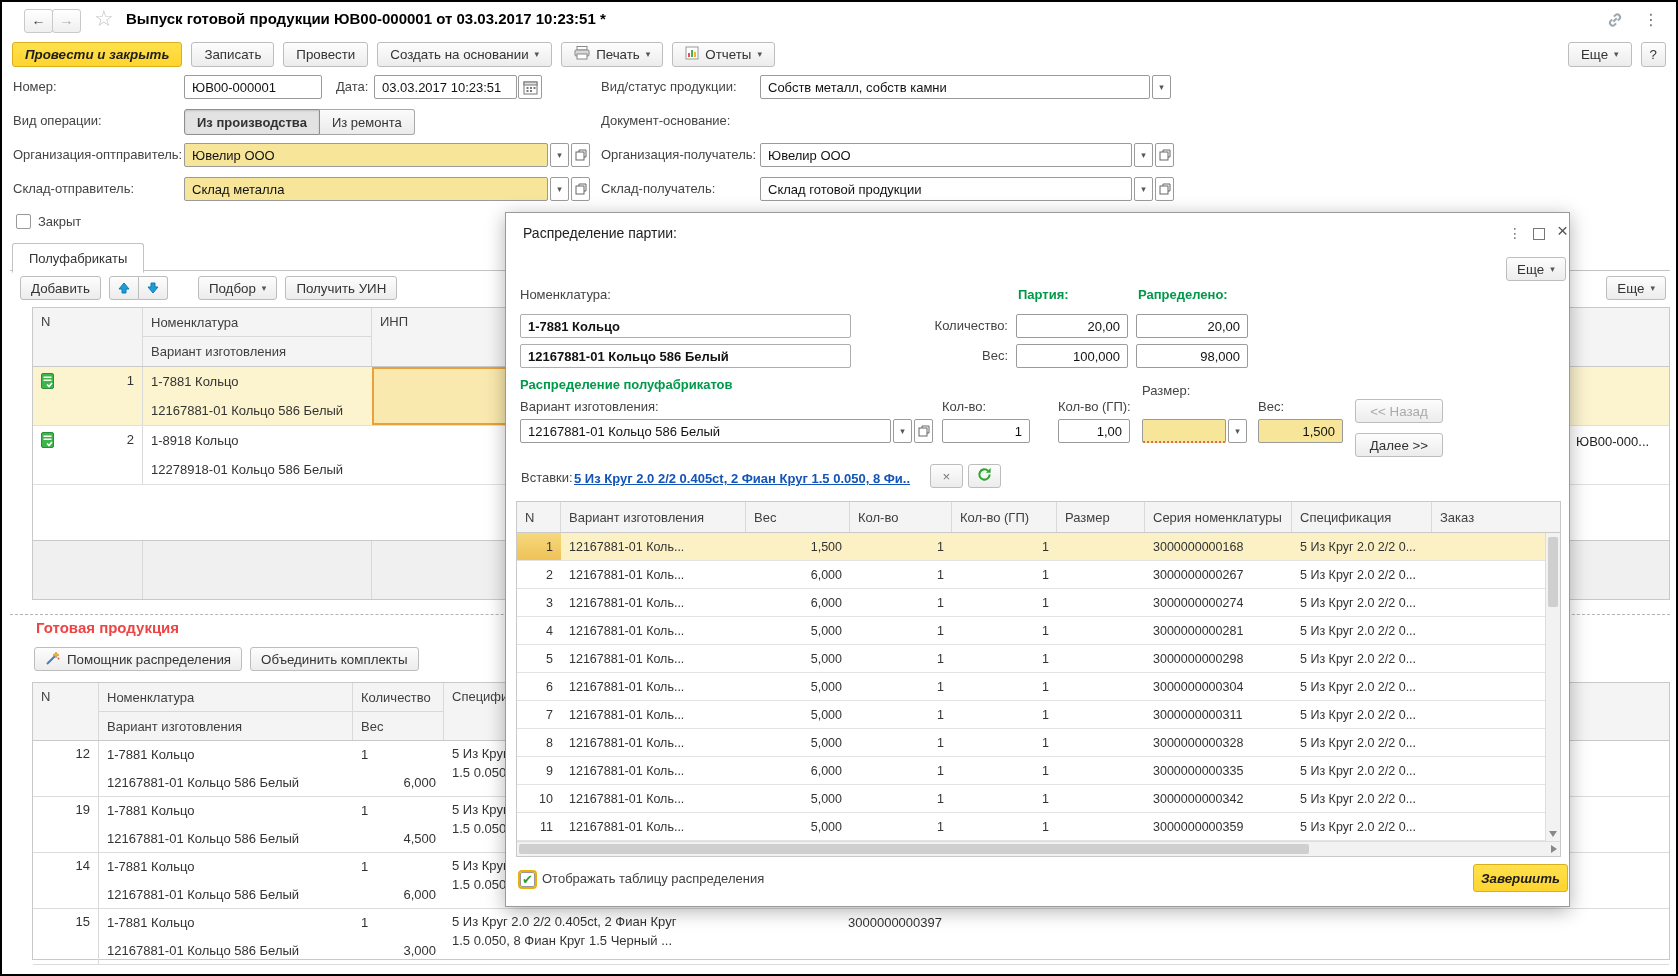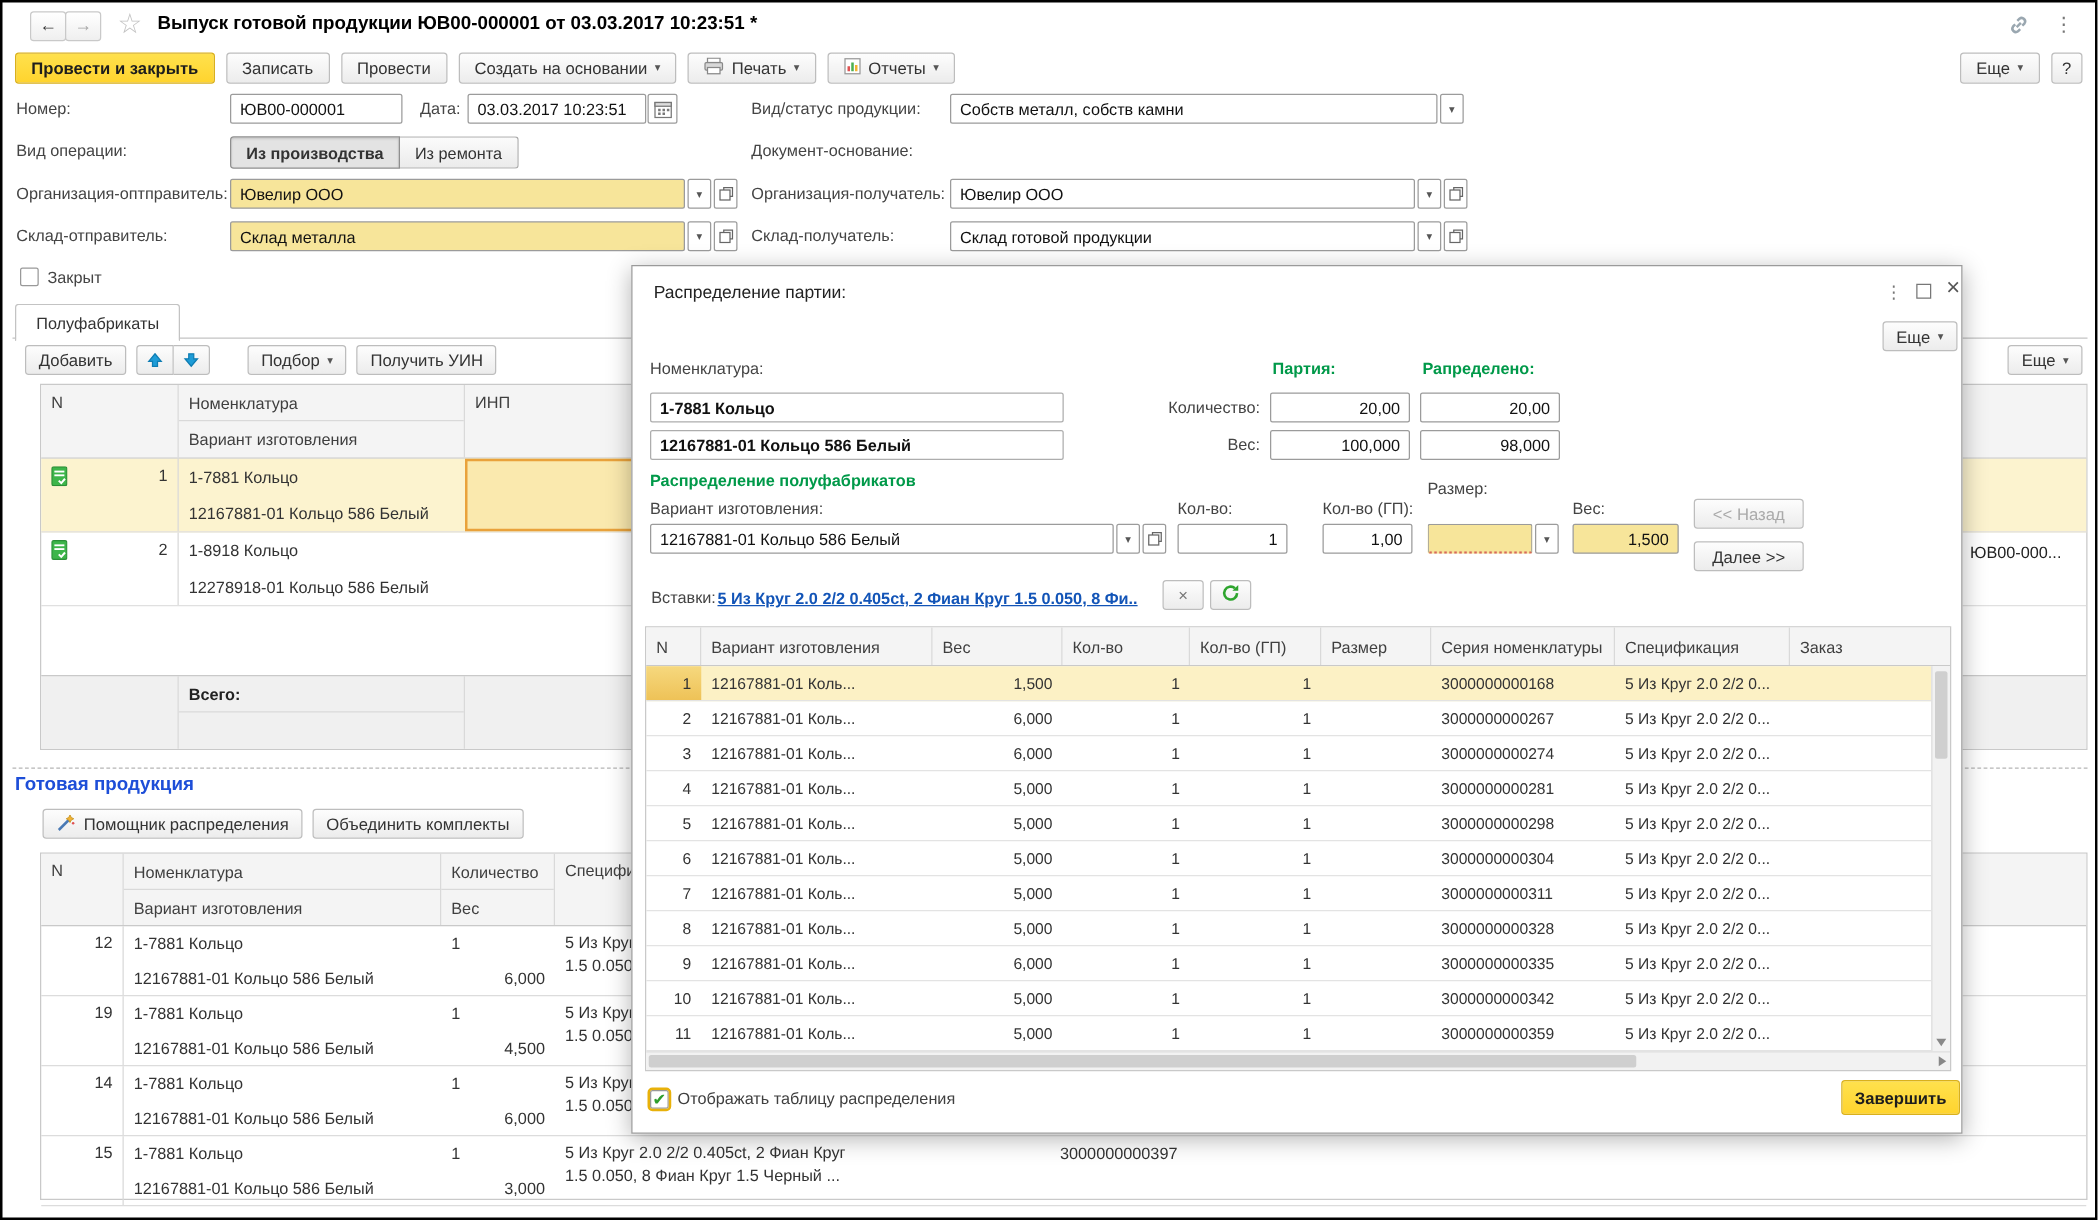--- a/index.html
+++ b/index.html
@@ -3,21 +3,21 @@
 <meta charset="utf-8">
 <style>
   html,body{margin:0;padding:0;background:#888;}
   .screen{position:relative;width:1674px;height:972px;border:2px solid #000;background:#fff;
     font-family:"Liberation Sans","DejaVu Sans",sans-serif;font-size:13px;color:#333;overflow:hidden;}
   .abs{position:absolute;}
   .lbl{position:absolute;height:24px;line-height:24px;color:#444;white-space:nowrap;}
   .btn{height:25px;display:inline-flex;align-items:center;gap:6px;padding:0 12px;
     background:linear-gradient(#fdfdfd,#ececec);border:1px solid #bdbdbd;border-radius:3px;
     color:#333;white-space:nowrap;box-sizing:border-box;}
-  .btn.primary{background:linear-gradient(#ffe14d,#ffd42e);border-color:#d9b01c;font-weight:bold;color:#1d1d1d;}
+  .btn.primary{background:linear-gradient(#ffe14d,#ffd42e);border-color:#d9b01c;font-weight:bold;color:#1d1d1d;font-style:italic;}
   .btn.small{height:24px;padding:0 10px;}
   .btn:disabled{color:#aaa;}
   .caret{font-size:9px;color:#555;line-height:1;}
   .navbtn{position:absolute;top:7px;width:27px;height:22px;border:1px solid #c9c9c9;border-radius:3px;
     background:linear-gradient(#fff,#efefef);text-align:center;line-height:20px;color:#3a3a3a;font-size:14px;}
   .field{position:absolute;height:24px;border:1px solid #9b9b9b;border-radius:2px;background:#fff;
     display:flex;align-items:center;padding:0 7px;box-sizing:border-box;white-space:nowrap;overflow:hidden;color:#111;}
   .field.yellow{background:#F7E59A;}
   .sqbtn{position:absolute;height:24px;width:19px;border:1px solid #9b9b9b;border-radius:2px;background:#fff;
     display:flex;align-items:center;justify-content:center;box-sizing:border-box;color:#444;}
@@ -55,21 +55,21 @@
   .m-row.selected .mc-n{background:linear-gradient(#f6d87e,#eec257);}
   .m-hdr{display:grid;grid-template-columns:44px 185px 104px 102px 105px 88px 147px 140px 1fr;height:30px;
     background:#f4f4f4;border-bottom:1px solid #c9c9c9;color:#3f3f3f;}
   .r{justify-content:flex-end;}
   .link{color:#1254b7;font-weight:bold;text-decoration:underline;white-space:nowrap;}
   .sb-thumb{background:#cfcfcf;border-radius:2px;position:absolute;}
   .tri{width:0;height:0;position:absolute;}
   .winctl{position:absolute;color:#666;font-size:15px;line-height:18px;}
   .dots3{letter-spacing:0;font-size:14px;color:#777;}
   .boxglyph{display:inline-block;width:10px;height:10px;border:1.5px solid #777;}
-  .heading-green{position:absolute;font-size:15px;font-weight:bold;color:#1d4ed8;}
+  .heading-green{position:absolute;font-size:15px;font-weight:bold;color:#ef4444;margin-left:24px;}
   .dash{position:absolute;border-top:1px dashed #b5b5b5;left:8px;right:6px;}
   .frag{position:absolute;left:1574px;top:429px;height:22px;line-height:22px;color:#222;white-space:nowrap;overflow:hidden;width:92px;z-index:5;}
 </style>
 </head>
 <body>
 
 <div class="screen">
 
   <div class="abs" style="left:0;top:0;right:0;height:36px;">
     <div class="navbtn" style="left:22px;">←</div>
@@ -274,24 +274,20 @@
           </div>
           <div class="cell">1-8918 Кольцо</div>
           <div class="cell" style="grid-row:2;grid-column:2;">12278918-01 Кольцо 586 Белый</div>
           <div class="inp-cell" style="grid-column:3;"></div>
           <div style="grid-column:4;grid-row:1/span 2;"></div>
         </div>
       </div>
     <div style="flex:1;"></div>
     <div class="s-grid" style="height:58px;background:#f0f0f0;border-top:1px solid #c9c9c9;">
       <div class="brd-r" style="height:58px;"></div>
-      <div class="brd-r" style="height:58px;">
-        <div class="cell brd-b" style="height:29px;font-weight:bold;color:#222;">Всего:</div>
-        <div class="cell" style="height:29px;"></div>
-      </div>
       <div class="brd-r" style="height:58px;"></div>
       <div></div>
     </div>
   </div>
 
   <div class="frag">ЮВ00-000...</div>
 
   <div class="dash" style="top:612px;"></div>
 
   <div class="heading-green" style="left:10px;top:617px;">Готовая продукция</div>

